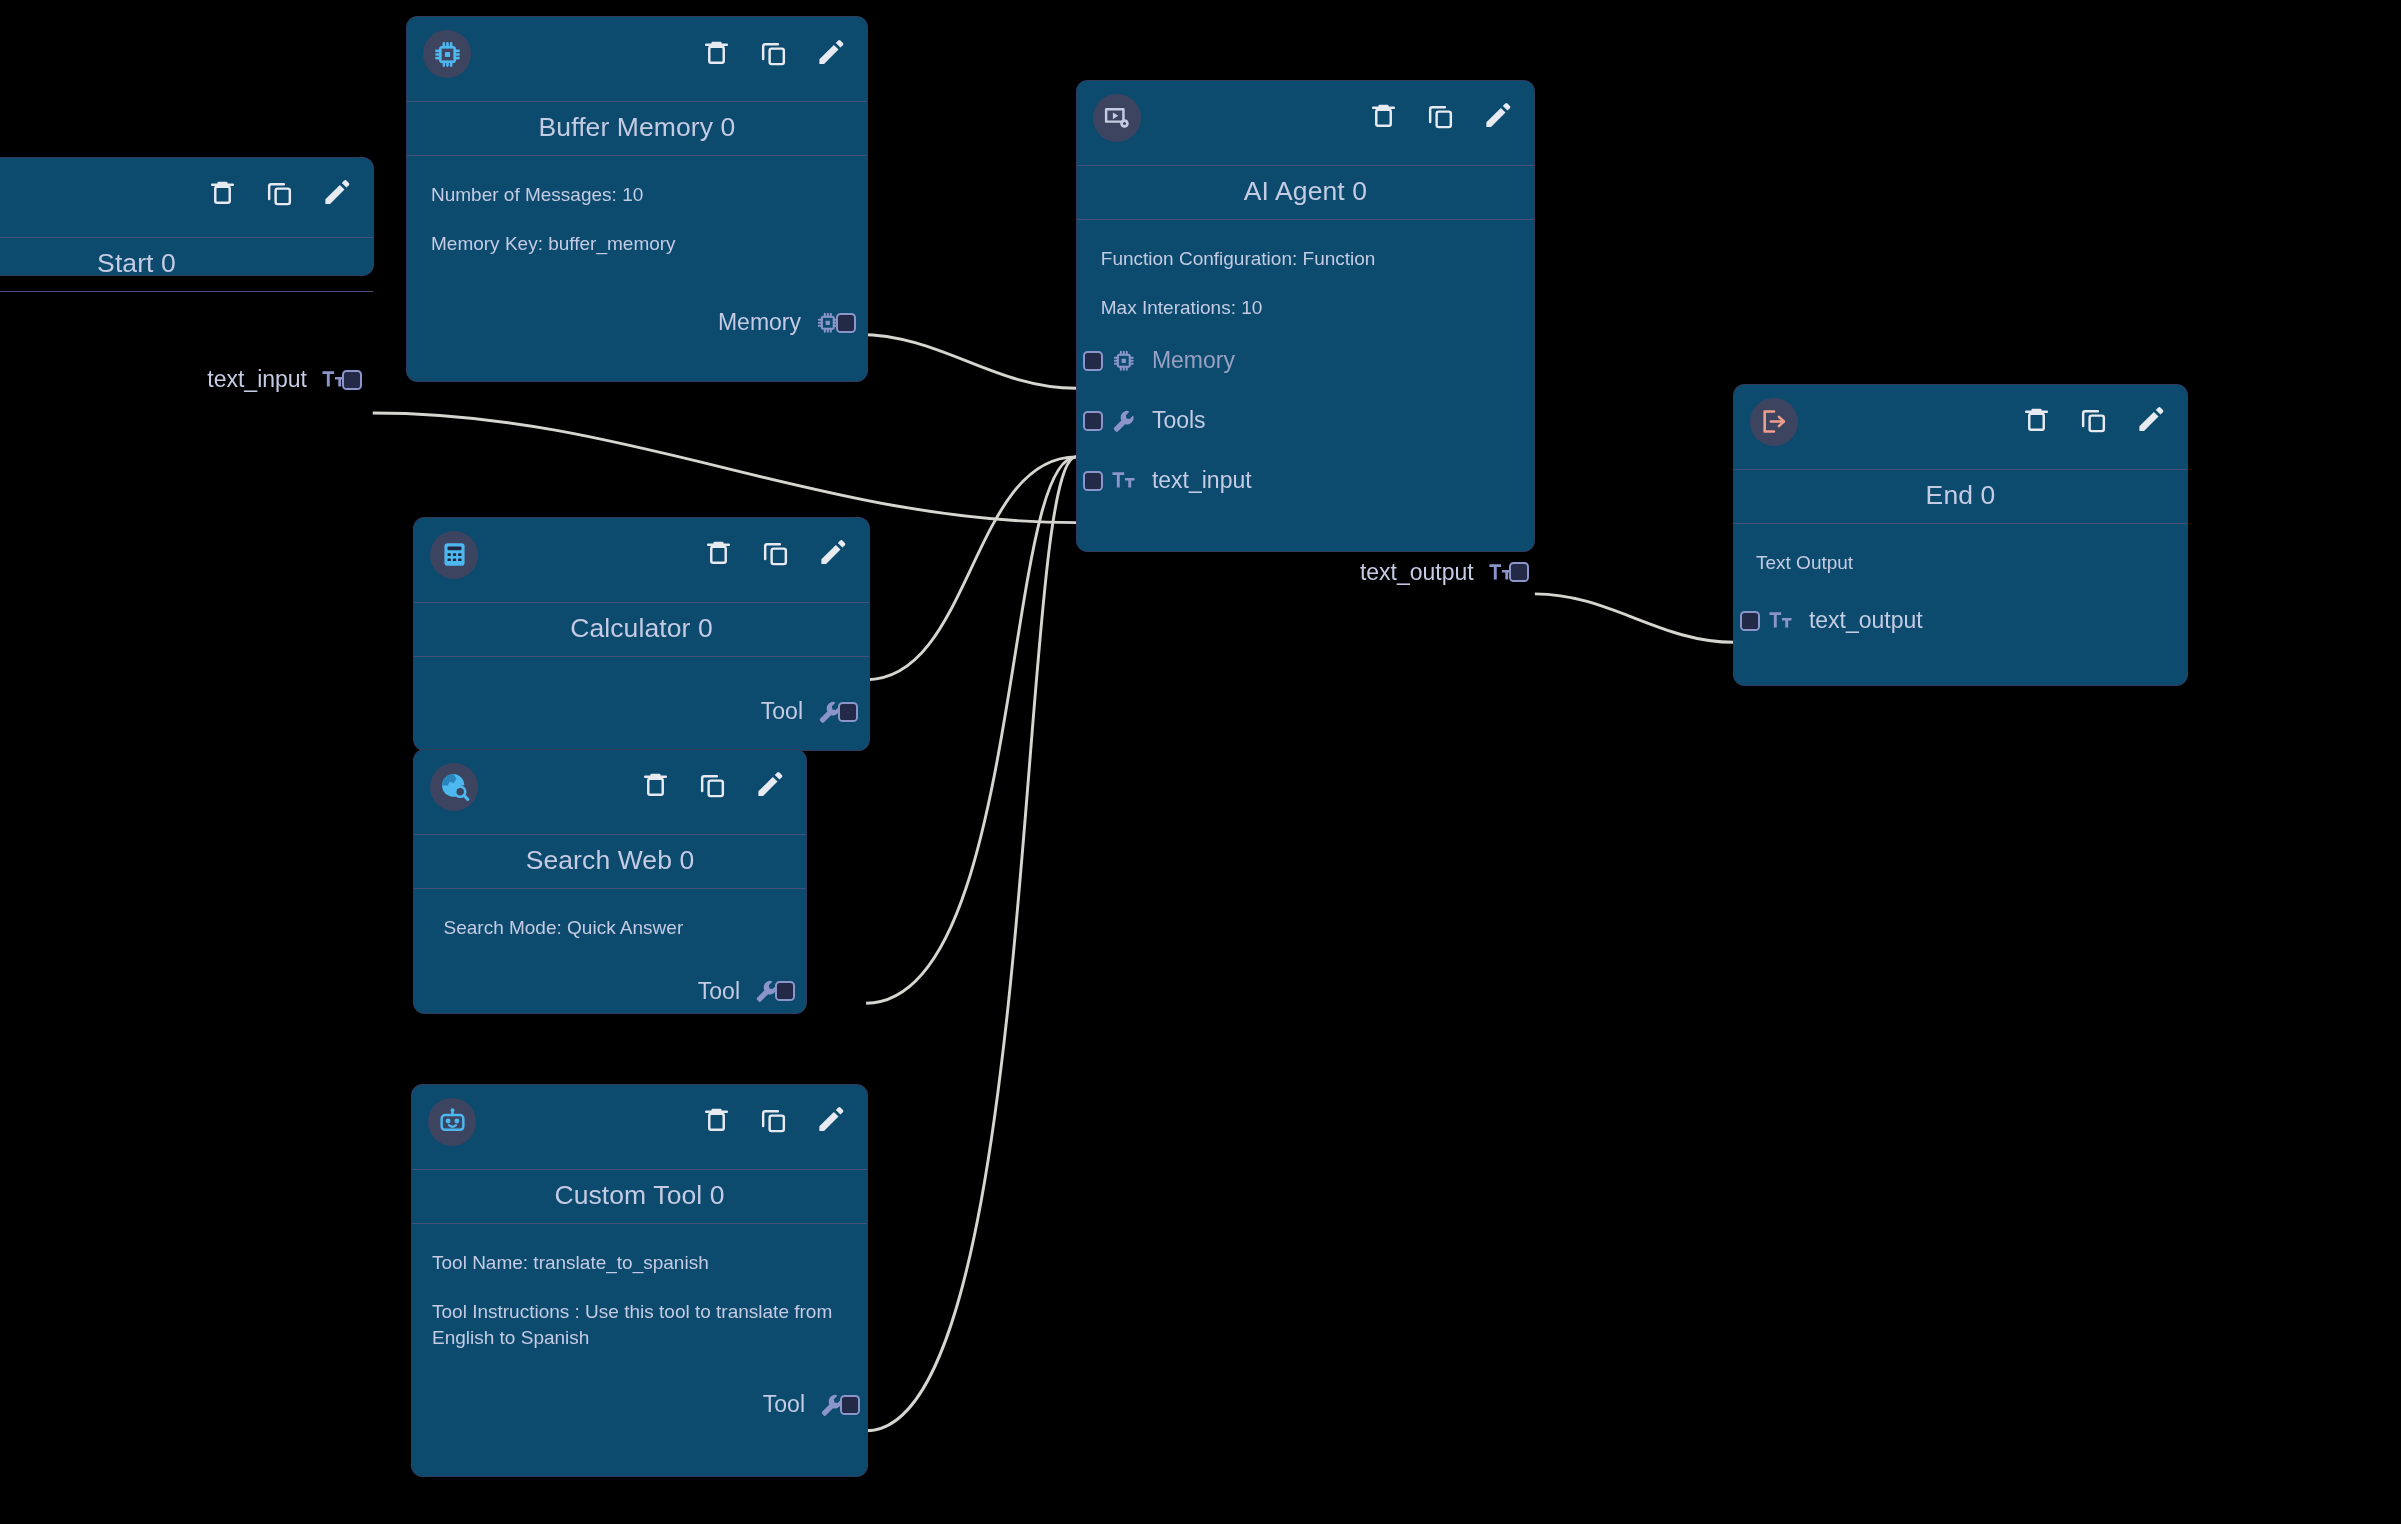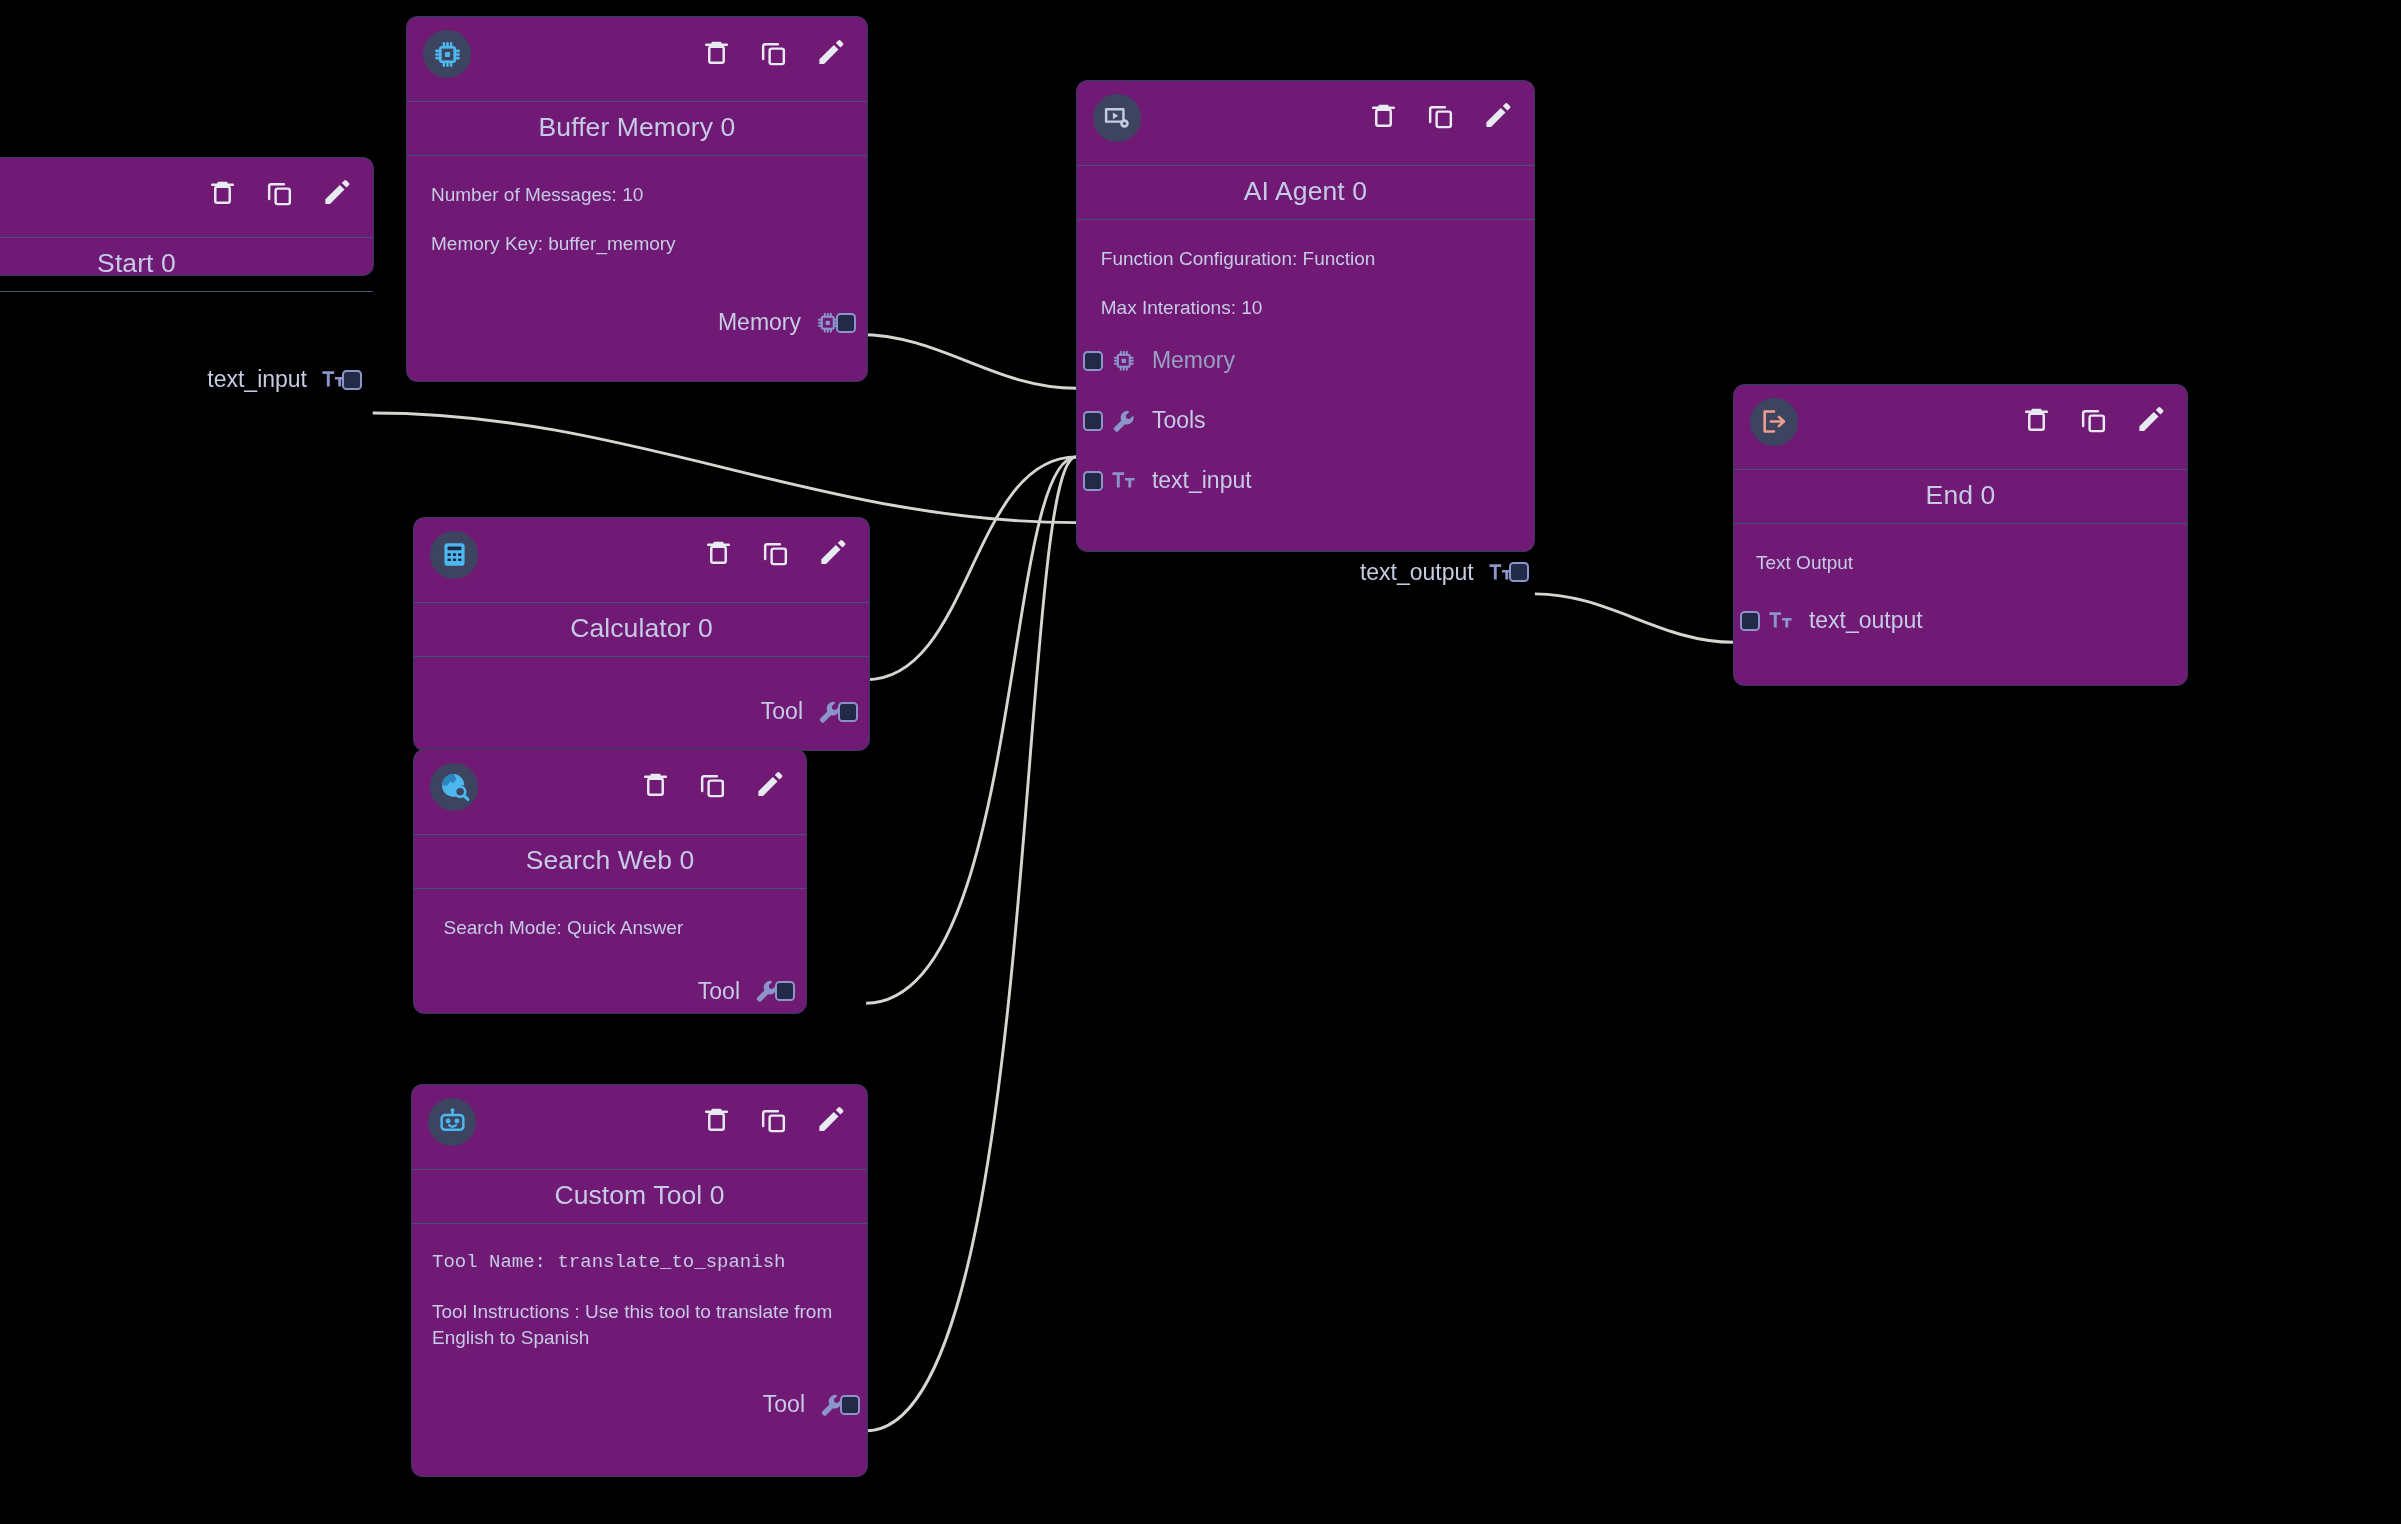--- a/index.html
+++ b/index.html
@@ -15,21 +15,21 @@
     font-family: "Liberation Sans", sans-serif;
   }
   #edge-layer {
     position: absolute; left: 0; top: 0;
     width: 2401px; height: 1524px;
     pointer-events: none;
     z-index: 1;
   }
   .node {
     position: absolute;
-    background: #701a75;
+    background: #0c4a6e;
     border: 1.8px solid #323b5e;
     border-radius: 11px;
     box-sizing: border-box;
     z-index: 2;
   }
   .node-header {
     position: relative;
     height: 84px;
   }
   .node-badge {
@@ -453,21 +453,21 @@
         <div class="act-btn">
           <svg width="31" height="31" viewBox="0 0 24 24" fill="#e8eaf2">
             <path d="M3.4 17.3 14.6 6.1l3.6 3.6L7 20.9H3.4z"></path>
             <path d="M16.1 4.6 18 2.7a1.2 1.2 0 0 1 1.7 0l1.9 1.9a1.2 1.2 0 0 1 0 1.7l-1.9 1.9z"></path>
           </svg>
         </div>
       </div>
     </div>
     <div class="node-title">Custom Tool 0</div>
     <div class="node-body" style="padding:12.8px 20px 9.1px 20px;">
-      <div class="field-line" style="margin:12.8px 0 24px 0;font-family:Liberation Mono, monospace;">Tool Name: translate_to_spanish</div>
+      <div class="field-line" style="margin:12.8px 0 24px 0;">Tool Name: translate_to_spanish</div>
       <div class="field-line" style="margin:12.8px 0 12.8px 0;">Tool Instructions : Use this tool to translate from English to Spanish</div>
       <div class="spacer-sm"></div>
       <div class="port-row out">
         <span class="port-label">Tool</span>
         <span class="port-ico">
           <svg width="25.6" height="25.6" viewBox="0 0 24 24" fill="#8b95c9">
             <path d="M15.3 2.6a6.3 6.3 0 0 0-5.6 9.1l-6.6 6.6a1.7 1.7 0 0 0 0 2.4l1.1 1.1a1.7 1.7 0 0 0 2.4 0l6.6-6.6a6.3 6.3 0 0 0 7.6-8.2l-3.4 3.4-2.9-.6-.6-2.9 3.4-3.4a6.3 6.3 0 0 0-2-.9z"></path>
           </svg>
         </span>
         <span class="port-dot"></span>

